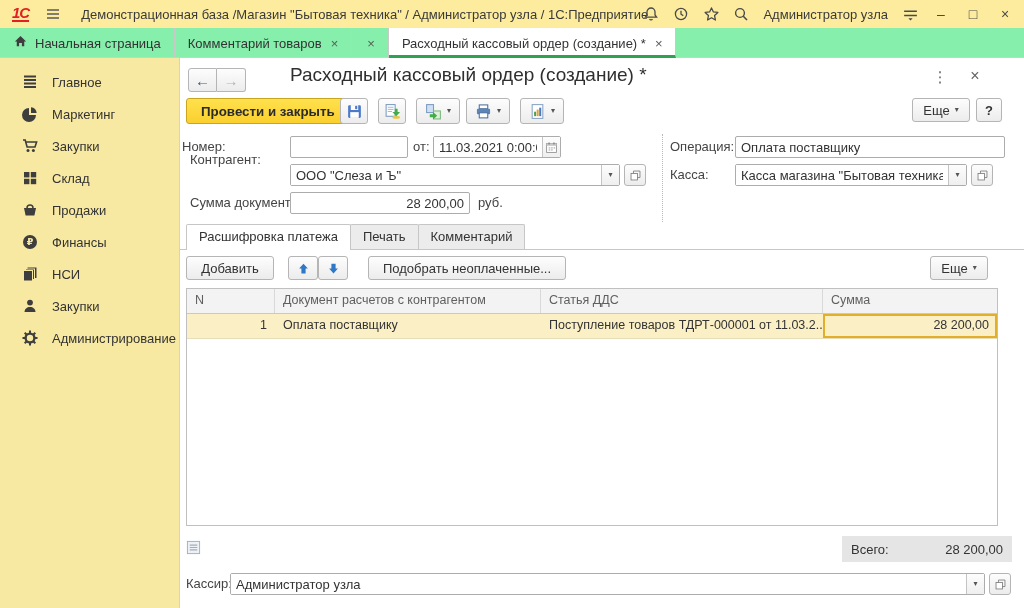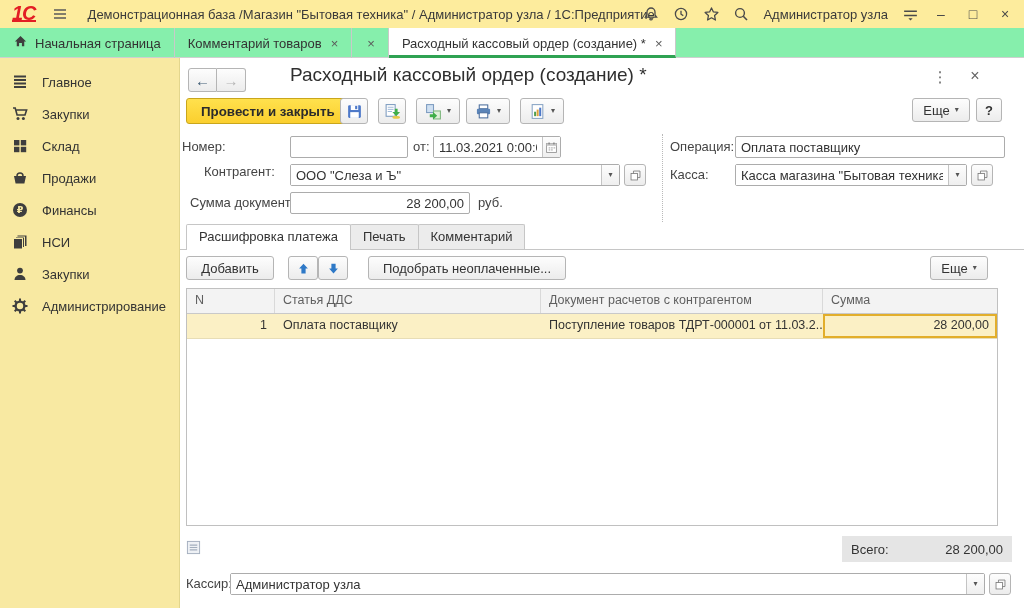--- a/index.html
+++ b/index.html
@@ -2,37 +2,37 @@
 <html><head>
 <meta charset="utf-8">
 <style>
   * { margin:0; padding:0; box-sizing:border-box; }
   html,body { width:1024px; height:608px; }
   body { font-family:"Liberation Sans", sans-serif; font-size:13px; color:#333; background:#fff; overflow:hidden; }
   .window { position:relative; width:1024px; height:608px; background:#fff; }
 
   
   .topbar { position:absolute; left:0; top:0; width:1024px; height:28px; background:#fdec9d; display:flex; align-items:center; }
-  .logo1c { color:#e31e24; font-weight:bold; font-style:italic; font-size:20px; margin-left:12px; letter-spacing:-1px; border-bottom:2px solid #e31e24; line-height:14px; }
+  .logo1c { color:#e31e24; font-weight:bold; font-style:italic; font-size:15px; margin-left:12px; letter-spacing:-1px; border-bottom:2px solid #e31e24; line-height:14px; }
   .burger { margin-left:14px; display:inline-flex; }
   .tb-title { margin-left:18px; font-size:13px; color:#3a3a3a; white-space:nowrap; }
   .tb-right { position:absolute; right:8px; top:0; height:28px; display:flex; align-items:center; gap:10px; }
   .tb-ico { width:20px; height:20px; display:inline-flex; align-items:center; justify-content:center; cursor:pointer; }
   .tb-user { color:#3a3a3a; margin:0 2px; }
   .winctl { font-size:14px; color:#4a4a4a; width:22px; text-align:center; cursor:pointer; }
 
   
   .tabstrip { position:absolute; left:0; top:28px; width:1024px; height:30px; background:#86efac; border-bottom:1px solid #cfcfcf; display:flex; }
   .wtab { display:flex; align-items:center; gap:7px; padding:0 13px; border-right:1px solid #c9c9c9; color:#333; height:30px; cursor:pointer; white-space:nowrap; }
   .wtab.active { background:#fff; border-bottom:3px solid #2fa252; padding-top:3px; }
   .tab-x { color:#5a5a5a; font-size:13px; margin-left:2px; cursor:pointer; }
 
   
   .sidebar { position:absolute; left:0; top:58px; width:180px; height:550px; background:#f8e9a2; border-right:1px solid #e3d68d; padding-top:8px; }
-  .side-item { display:flex; align-items:center; height:32px; padding-left:12px; gap:14px; cursor:pointer; color:#333; }
+  .side-item { display:flex; align-items:center; height:32px; padding-left:22px; gap:14px; cursor:pointer; color:#333; }
   .side-item svg { flex:0 0 16px; }
 
   
   .main { position:absolute; left:180px; top:58px; width:844px; height:550px; background:#fff; }
 
   .btn { display:inline-flex; align-items:center; justify-content:center; gap:5px; background:linear-gradient(#fdfdfd,#ececec); border:1px solid #b5b5b5; border-radius:3px; color:#333; cursor:pointer; font-size:13px; }
   .caret { font-size:8px; color:#555; line-height:1; }
   .navgrp { position:absolute; left:8px; top:10px; display:flex; }
   .navbtn { width:29px; height:24px; font-size:15px; }
   .navbtn.b { border-radius:3px 0 0 3px; color:#3d5a73; }
@@ -153,20 +153,27 @@
       <span class="tab-x">×</span>
     </div>
   </div>
 
   <div class="sidebar">
     <div class="side-item">
       <svg width="16" height="16" viewBox="0 0 16 16">
           <path d="M2 2.5h12M2 6h12M2 9.5h12M2 13h12" stroke="#3e3e3e" stroke-width="2"></path>
         </svg>
       <span>Главное</span>
+    </div>
+    <div class="side-item">
+      <svg width="16" height="16" viewBox="0 0 16 16">
+          <path d="M7 9V2a7 7 0 1 0 7 7H7z" fill="#3e3e3e"></path>
+          <path d="M9 7V1.3A6.5 6.5 0 0 1 14.7 7H9z" fill="#3e3e3e"></path>
+        </svg>
+      <span>Маркетинг</span>
     </div>
     <div class="side-item">
       <svg width="16" height="16" viewBox="0 0 16 16">
           <path d="M1 2h2.2l1.9 7H13l1.6-5H4.5" fill="none" stroke="#3e3e3e" stroke-width="1.6"></path>
           <circle cx="6" cy="12.6" r="1.5" fill="#3e3e3e"></circle>
           <circle cx="11.4" cy="12.6" r="1.5" fill="#3e3e3e"></circle>
         </svg>
       <span>Закупки</span>
     </div>
     <div class="side-item">
@@ -296,21 +303,21 @@
             <rect x="2" y="3" width="12" height="3" fill="#c9c9c9"></rect>
             <path d="M5 1.8v2.4M11 1.8v2.4" stroke="#6a6a6a" stroke-width="1.2"></path>
             <path d="M4.5 8.5h2M7.5 8.5h2M10.5 8.5h2M4.5 11h2M7.5 11h2" stroke="#8a8a8a"></path>
           </svg>
       </span>
     </div>
 
     <span class="lbl" style="left:490px; top:81px;">Операция:</span>
     <input class="tf" style="left: 555px; top: 78px; width: 270px;" value="Оплата поставщику">
 
-    <span class="lbl" style="left:10px; top:106px;margin-left:14px;">Контрагент:</span>
+    <span class="lbl" style="left:10px; top:94px;">Контрагент:</span>
     <div class="combo" style="left:110px; top:106px; width:330px;">
       <input value="ООО &quot;Слеза и Ъ&quot;" style="">
       <span class="dd-btn">
           <span class="caret">▾</span>
         </span>
     </div>
     <button class="btn sq-btn" style="left:444px; top:106px;">
       <svg width="13" height="13" viewBox="0 0 16 16">
           <rect x="2.5" y="5.5" width="8" height="8" fill="#fff" stroke="#777"></rect>
           <path d="M5.5 5.5v-3h8v8h-3" fill="none" stroke="#777"></path>
@@ -358,22 +365,22 @@
       <button class="btn pickbtn">Подобрать неоплаченные...</button>
       <button class="btn more2">
         <span>Еще</span>
         <span class="caret">▾</span>
       </button>
     </div>
 
     <div class="grid">
       <div class="g-head">
         <div>N</div>
+        <div>Документ расчетов с контрагентом</div>
         <div>Статья ДДС</div>
-        <div>Документ расчетов с контрагентом</div>
         <div>Сумма</div>
       </div>
       <div class="g-row">
         <div class="cell-n">1</div>
         <div>Оплата поставщику</div>
         <div>Поступление товаров ТДРТ-000001 от 11.03.2...</div>
         <div class="cell-sum">28 200,00</div>
       </div>
     </div>
 

